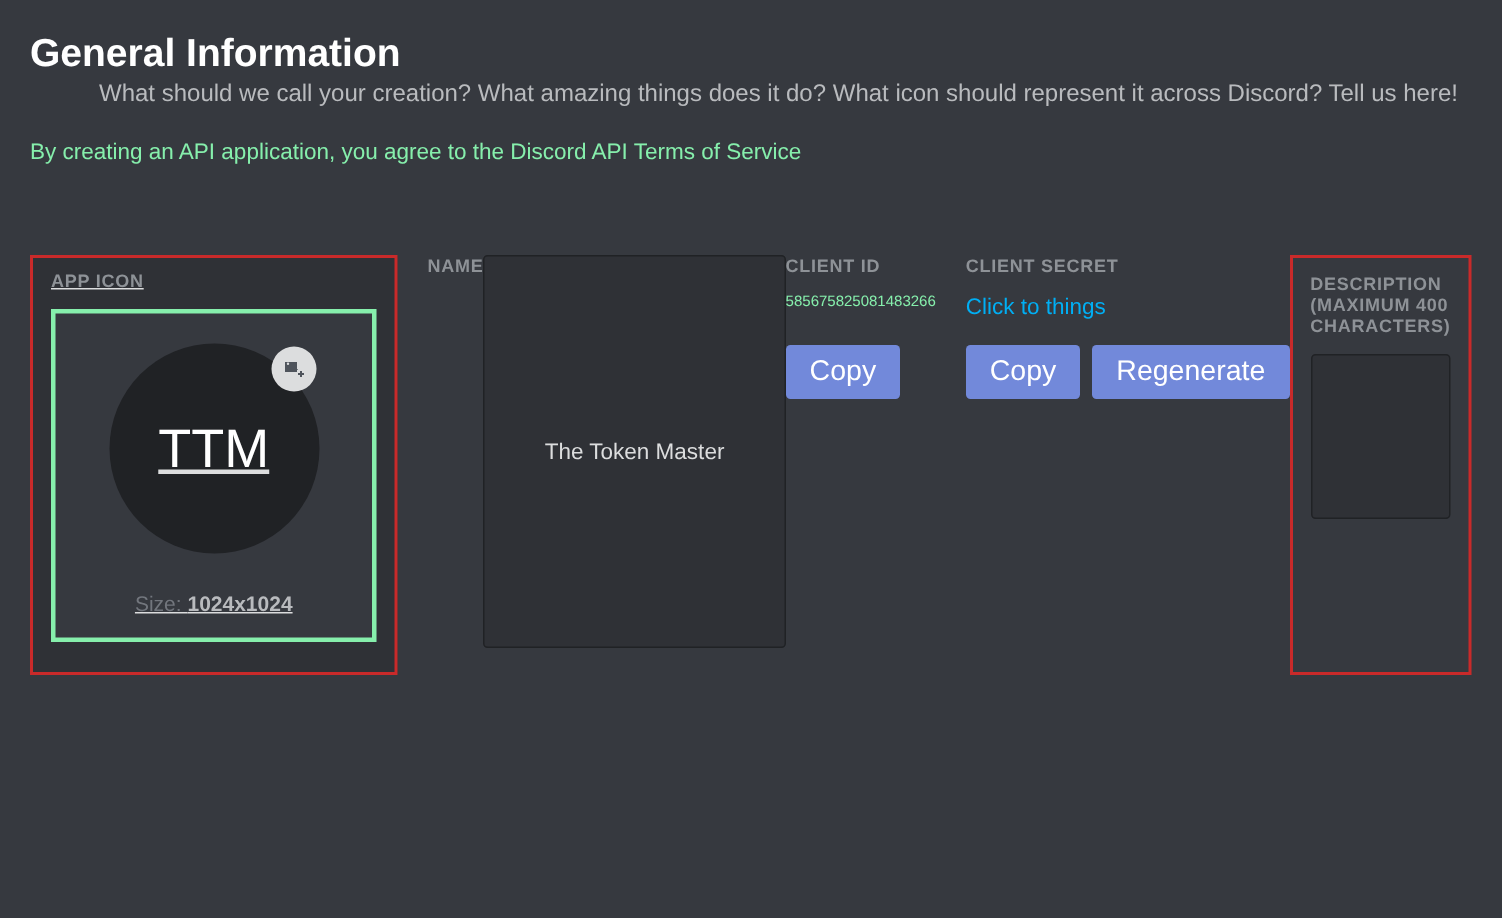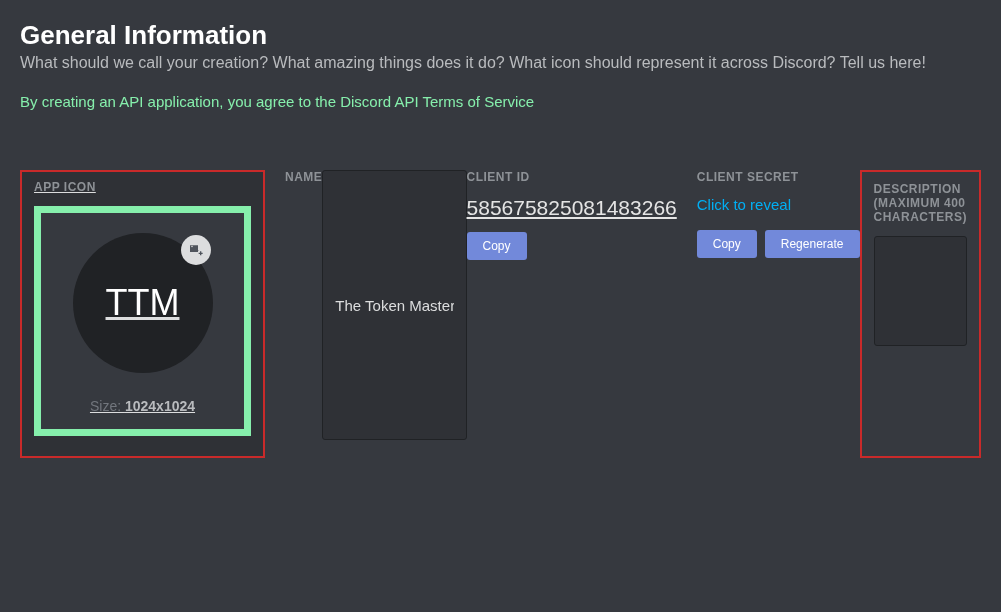--- a/index.html
+++ b/index.html
@@ -20,20 +20,21 @@
       color: #ffffff;
       font-size: 26px;
       font-weight: 600;
       margin-bottom: 0;
     }
     .page-subtitle {
       color: #b9bbbe;
       font-size: 16px;
       line-height: 1.5;
       margin-bottom: 18px;
+      margin-left: 46px;
     }
     .tos-link {
       color: #86efac;
       font-size: 15px;
       text-decoration: none;
       display: inline-block;
       margin-bottom: 60px;
     }
     .content-row {
       display: flex;
@@ -50,21 +51,21 @@
     .section-label {
       color: #8e9297;
       font-size: 12px;
       font-weight: 600;
       letter-spacing: 0.5px;
       text-transform: uppercase;
       margin-bottom: 12px;
     }
     .app-icon-box {
       background-color: #36393f;
-      border: 7px solid #86efac;
+      border: 3px solid #86efac;
       padding: 20px 10px 15px 10px;
       display: flex;
       flex-direction: column;
       align-items: center;
     }
     .avatar-circle {
       width: 140px;
       height: 140px;
       border-radius: 50%;
       background-color: #202225;
@@ -111,54 +112,54 @@
     }
     .name-input {
       width: 100%;
       background-color: #2f3136;
       border: 1px solid #202225;
       border-radius: 3px;
       color: #dcddde;
       font-size: 15px;
       padding: 10px 12px;
       margin-bottom: 18px;
+      text-align: center;
     }
     .two-col {
       display: flex;
       gap: 20px;
       margin-bottom: 28px;
     }
     .col {
       flex: 1;
     }
     .client-value {
-      color: #e5e5e5;
-      font-size: 21px;
+      color: #86efac;
+      font-size: 10px;
       margin-bottom: 12px;
       min-height: 22px;
-      text-decoration: underline;
     }
     .reveal-link {
       color: #00aff4;
       font-size: 15px;
       cursor: pointer;
       margin-bottom: 12px;
       min-height: 22px;
     }
     .btn-row {
       display: flex;
       gap: 8px;
     }
     .btn {
       background-color: #7289da;
       color: #ffffff;
       border: none;
       border-radius: 3px;
       padding: 7px 16px;
-      font-size: 12px;
+      font-size: 19px;
       font-weight: 500;
       cursor: pointer;
     }
     .description-section {
       border: 2px solid #c92a2a;
       padding: 10px 12px 12px 12px;
     }
     .description-textarea {
       width: 100%;
       height: 110px;
@@ -206,21 +207,21 @@
     <div class="two-col">
       <div class="col">
         <div class="section-label">CLIENT ID</div>
         <div class="client-value">585675825081483266</div>
         <div class="btn-row">
           <button class="btn">Copy</button>
         </div>
       </div>
       <div class="col">
         <div class="section-label">CLIENT SECRET</div>
-        <div class="reveal-link">Click to reveal</div>
+        <div class="reveal-link">Click to things</div>
         <div class="btn-row">
           <button class="btn">Copy</button>
           <button class="btn">Regenerate</button>
         </div>
       </div>
     </div>
 
     <div class="description-section">
       <div class="section-label">DESCRIPTION (MAXIMUM 400 CHARACTERS)</div>
       <textarea class="description-textarea" style=""></textarea>

